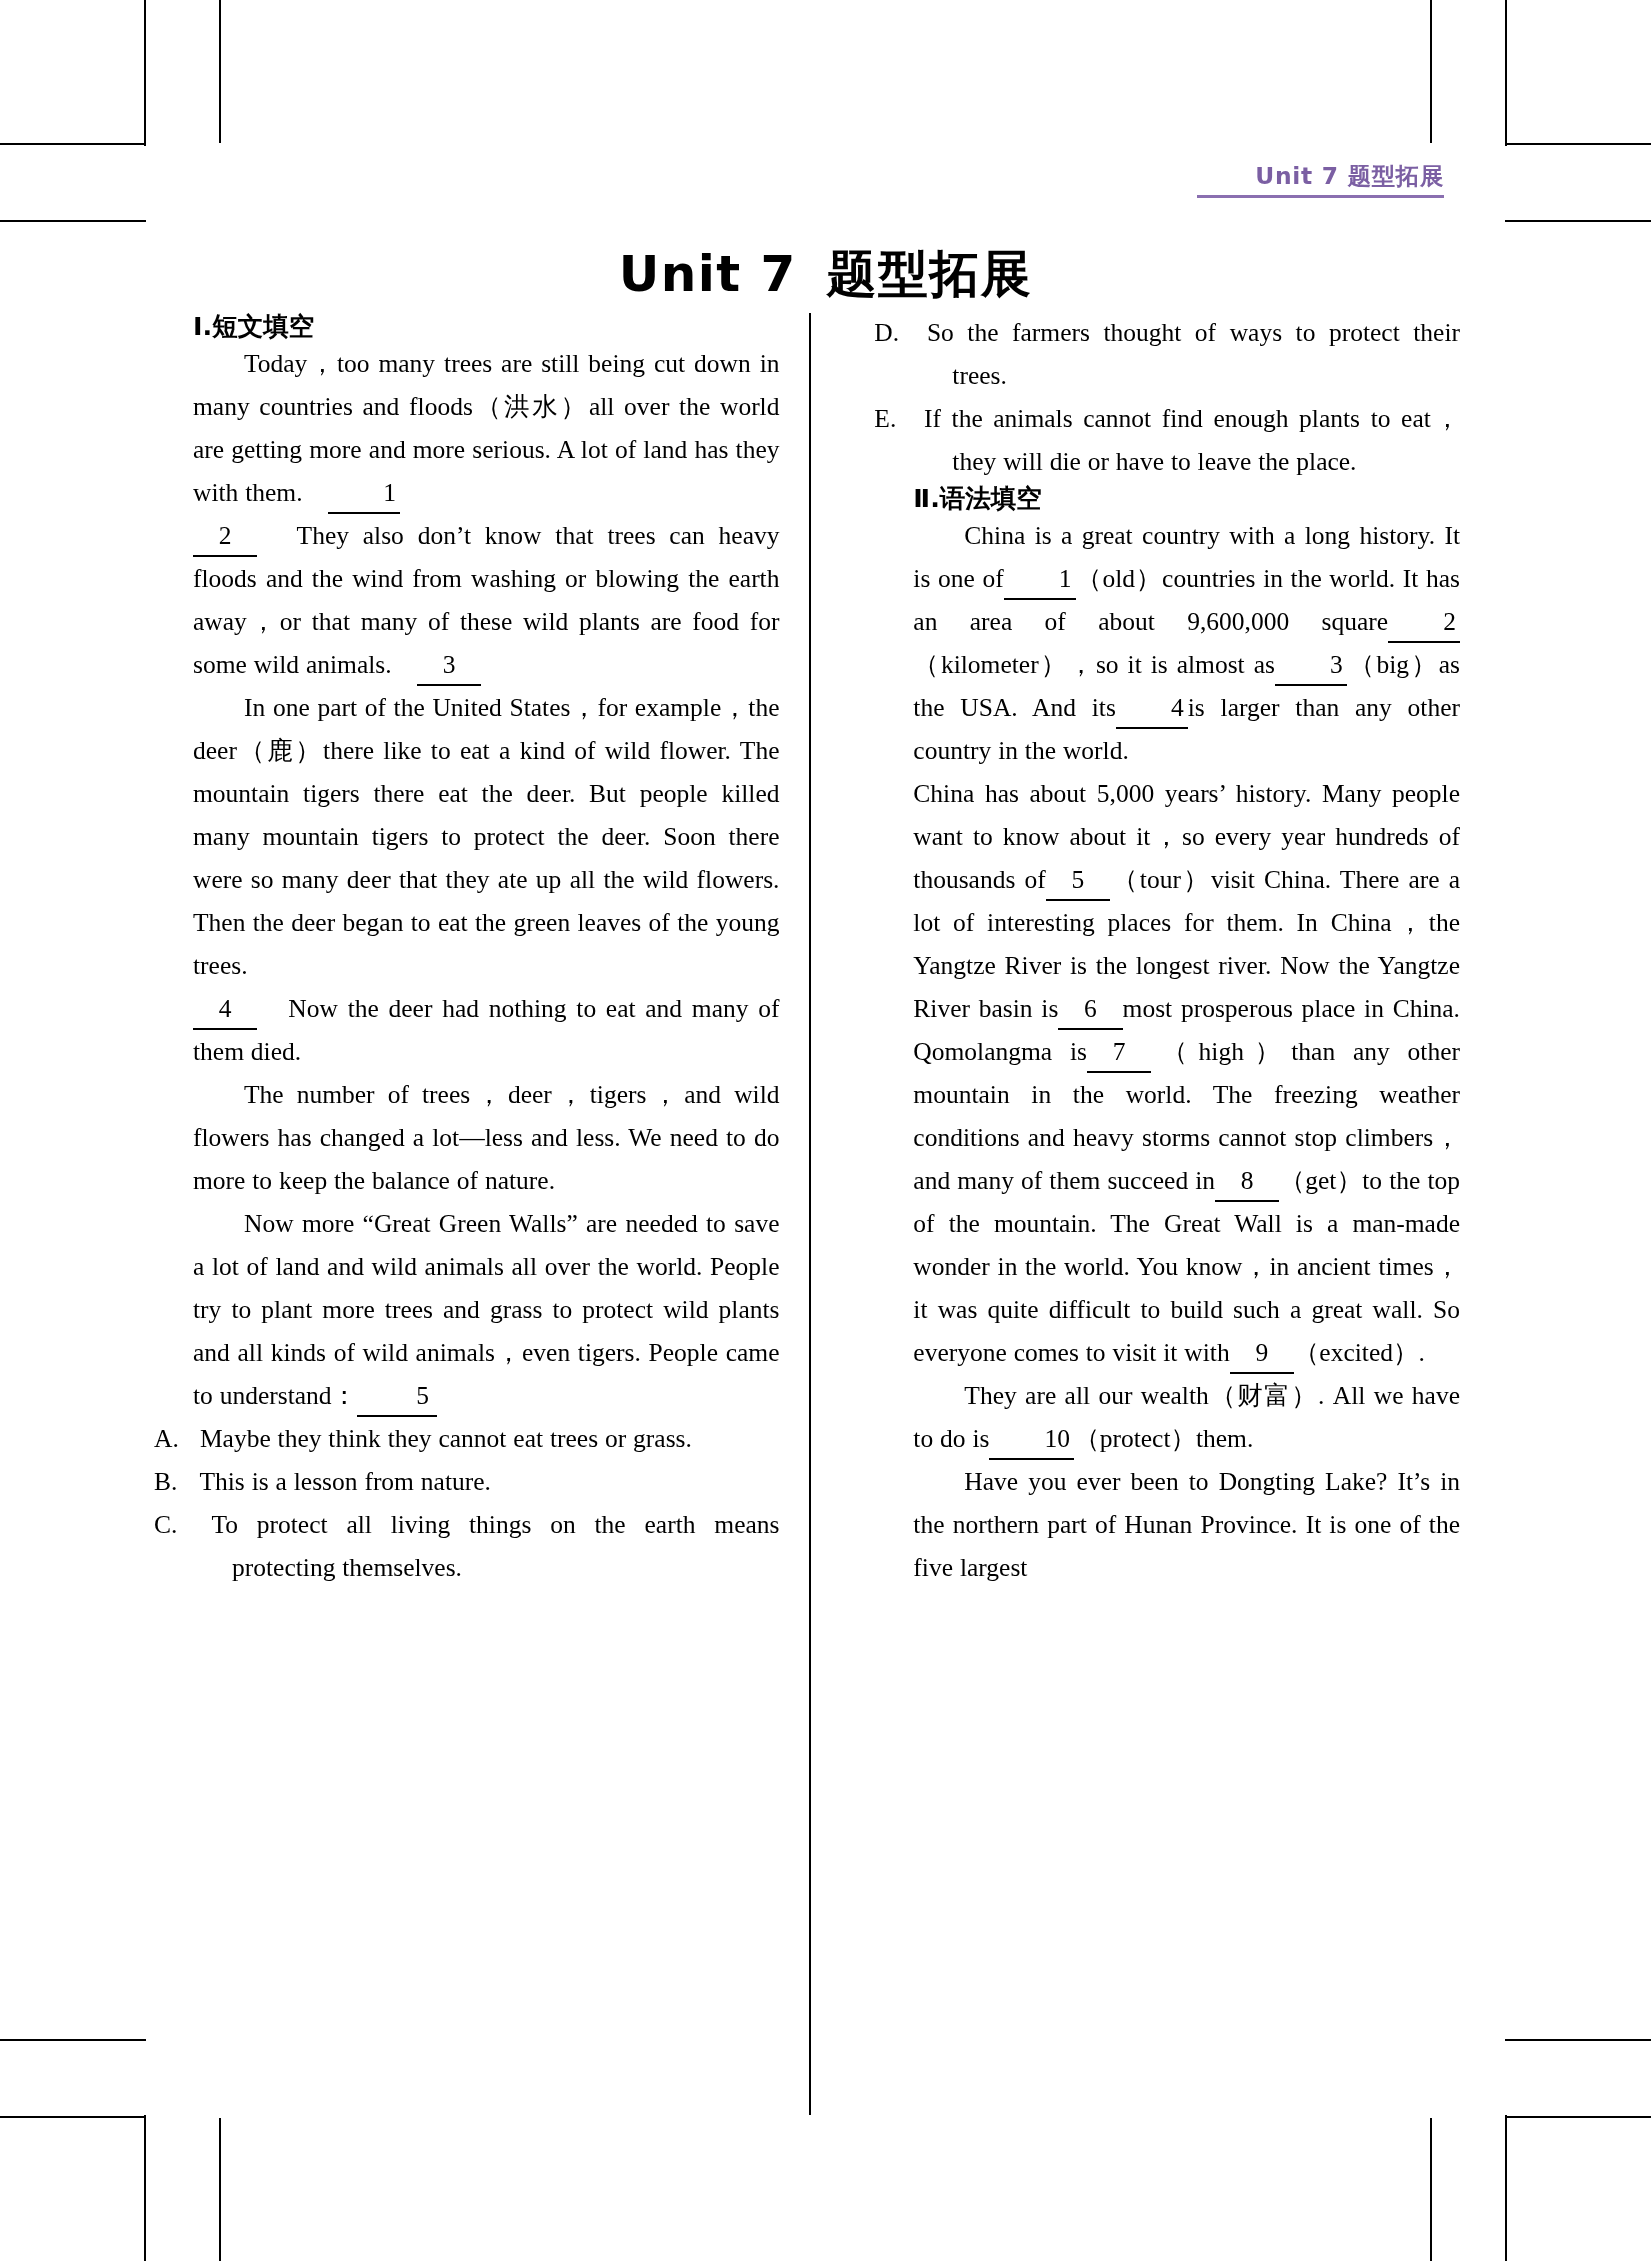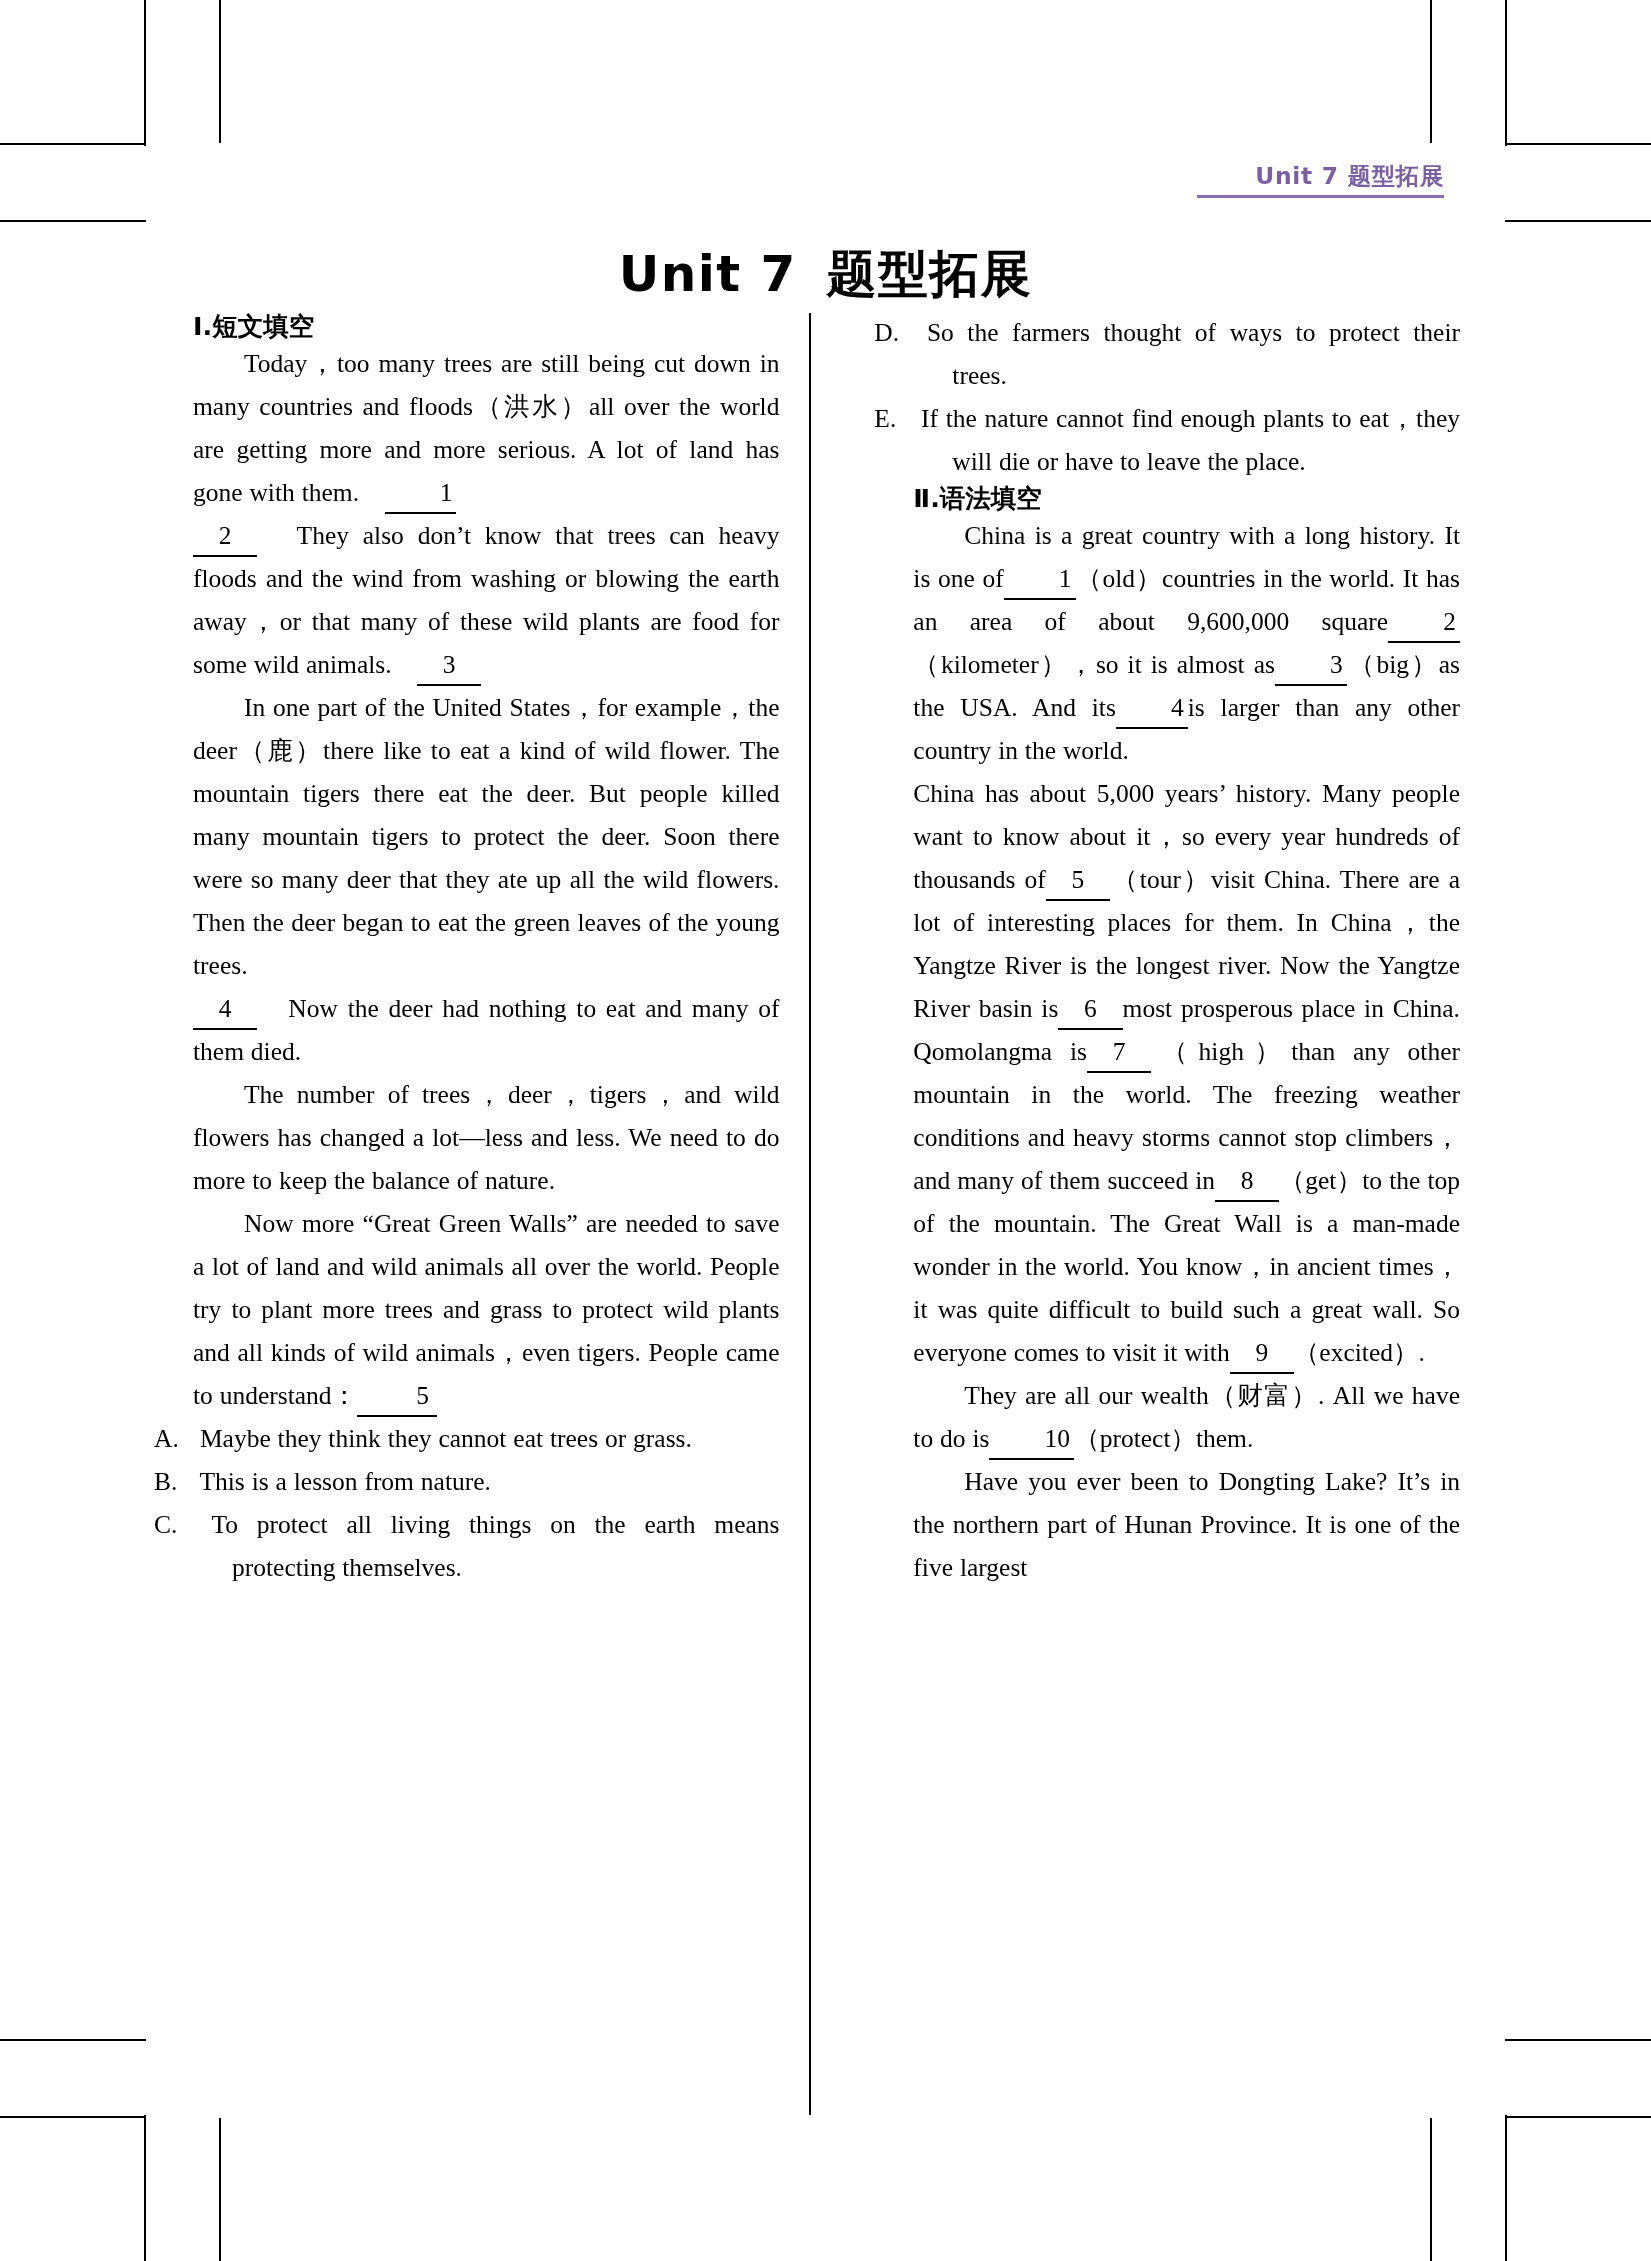--- a/index.html
+++ b/index.html
@@ -156,21 +156,21 @@
 </div>
 
 <h1 id="page-title"><span class="t-unit">Unit 7</span><span class="t-sp"></span><span>题型拓展</span></h1>
 
 <div id="content">
 
   <div class="col col-left">
 
     <div class="sec-head">Ⅰ.短文填空</div>
 
-    <p class="para indent"><span>Today，too many trees are still being cut down in many countries and floods（洪水）all over the world are getting more and more serious. A lot of land has gone with them.　</span><span class="blank">1</span></p>
+    <p class="para indent"><span>Today，too many trees are still being cut down in many countries and floods（洪水）all over the world are getting more and more serious. A lot of land has they with them.　</span><span class="blank">1</span></p>
 
 
     <p class="para"><span class="blank">2</span><span>　They also don’t know that trees can heavy floods and the wind from washing or blowing the earth away，or that many of these wild plants are food for some wild animals.　</span><span class="blank">3</span></p>
 
     <p class="para indent"><span>In one part of the United States，for example，the deer（鹿）there like to eat a kind of wild flower. The mountain tigers there eat the deer. But people killed many mountain tigers to protect the deer. Soon there were so many deer that they ate up all the wild flowers. Then the deer began to eat the green leaves of the young trees.</span></p>
 
     <p class="para"><span class="blank">4</span><span>　Now the deer had nothing to eat and many of them died.</span></p>
 
     <p class="para indent"><span>The number of trees，deer，tigers，and wild flowers has changed a lot—less and less. We need to do more to keep the balance of nature.</span></p>
 
@@ -183,21 +183,21 @@
     <p class="para hang"><span class="opt-letter">C.</span> <span>To protect all living things on the earth means protecting themselves.</span></p>
 
   </div>
 
   <div id="col-divider"></div>
 
   <div class="col col-right">
 
     <p class="para hang"><span class="opt-letter">D.</span> <span>So the farmers thought of ways to protect their trees.</span></p>
 
-    <p class="para hang"><span class="opt-letter">E.</span> <span>If the nature cannot find enough plants to eat，they will die or have to leave the place.</span></p>
+    <p class="para hang"><span class="opt-letter">E.</span> <span>If the animals cannot find enough plants to eat，they will die or have to leave the place.</span></p>
 
     <div class="sec-head">Ⅱ.语法填空</div>
 
     <p class="para indent"><span>China is a great country with a long history. It is one of</span><span class="blank">1</span><span>（old）countries in the world. It has an area of about 9,600,000 square</span><span class="blank">2</span><span>（kilometer），so it is almost as</span><span class="blank">3</span><span>（big）as the USA. And its</span><span class="blank">4</span><span>is larger than any other country in the world.</span></p>
 
     <p class="para"><span>China has about 5,000 years’ history. Many people want to know about it，so every year hundreds of thousands of</span><span class="blank">5</span><span>（tour）visit China. There are a lot of interesting places for them. In China，the Yangtze River is the longest river. Now the Yangtze River basin is</span><span class="blank">6</span><span>most prosperous place in China. Qomolangma is</span><span class="blank">7</span><span>（high）than any other mountain in the world. The freezing weather conditions and heavy storms cannot stop climbers，and many of them succeed in</span><span class="blank">8</span><span>（get）to the top of the mountain. The Great Wall is a man-made wonder in the world. You know，in ancient times，it was quite difficult to build such a great wall. So everyone comes to visit it with</span><span class="blank">9</span><span>（excited）.</span></p>
 
     <p class="para indent"><span>They are all our wealth（财富）. All we have to do is</span><span class="blank wide">10</span><span>（protect）them.</span></p>
 
 

